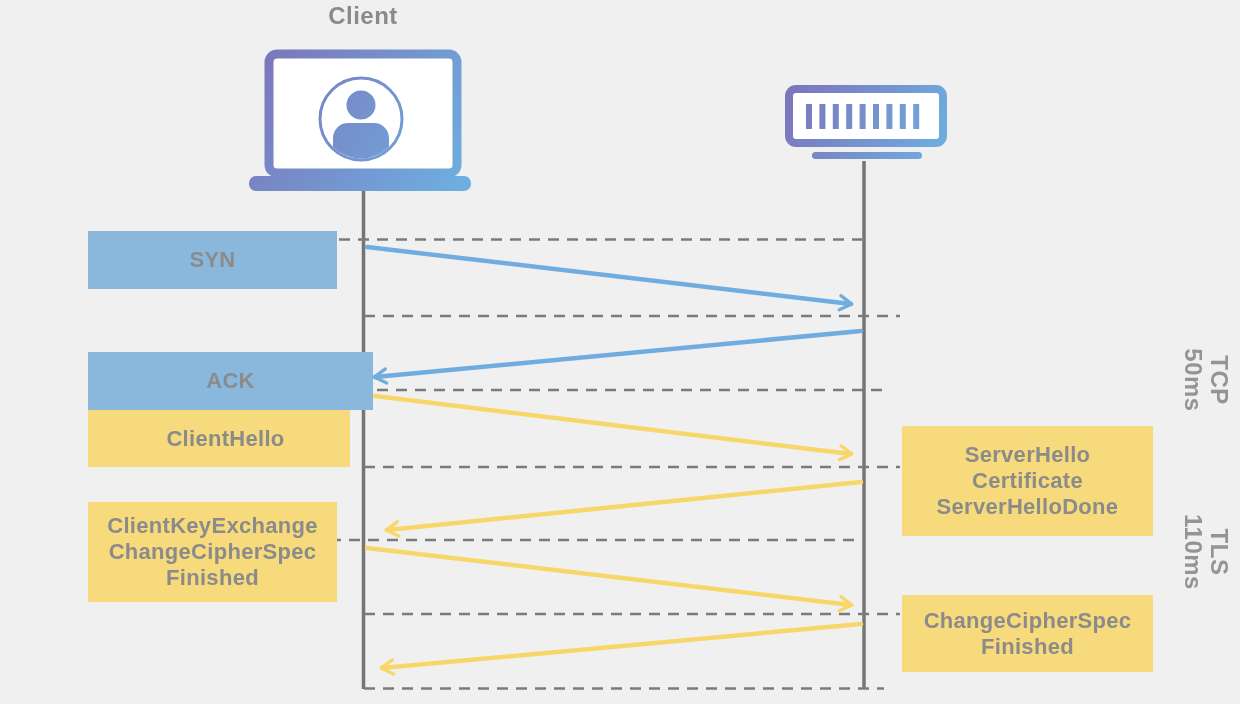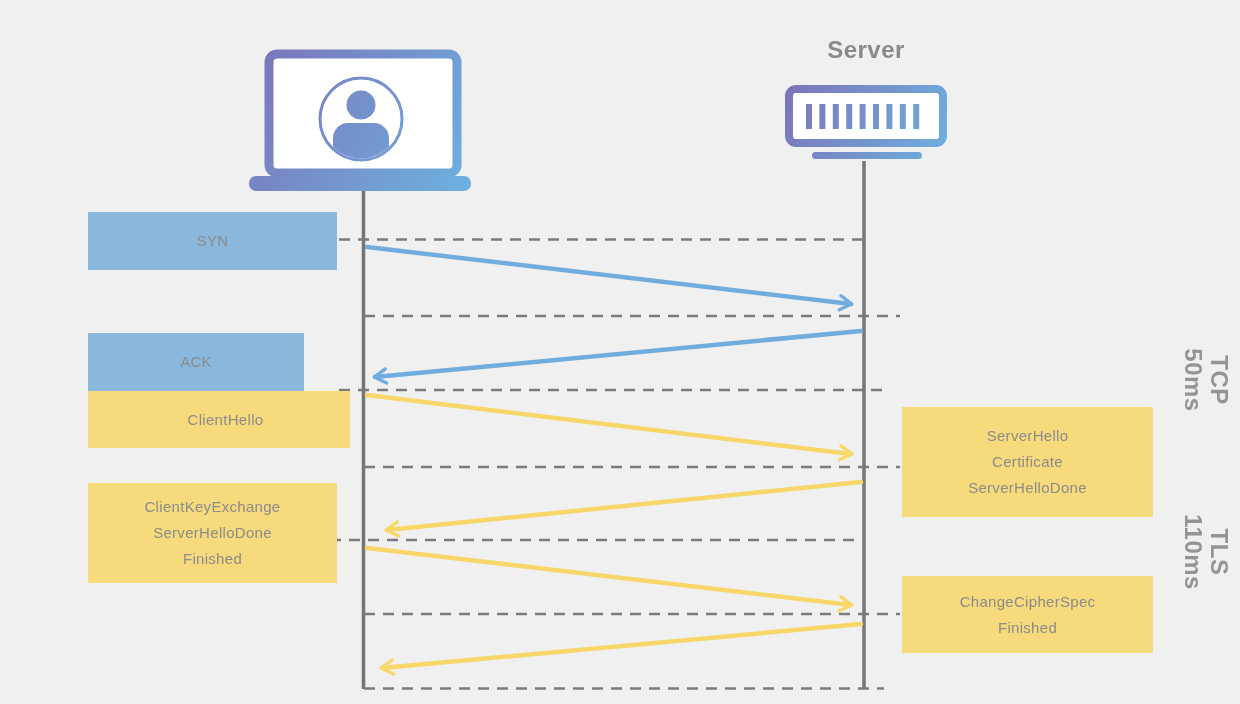--- a/index.html
+++ b/index.html
@@ -24,33 +24,34 @@
   }
   #client-label { left:263px; top:2px; }
   #server-label { left:766px; top:36px; }
 
   .msg {
     position:absolute;
     display:flex;
     align-items:center;
     justify-content:center;
     text-align:center;
-    font-weight:normal;
+    font-weight:bold;
     color:#8b8b8b;
-    font-size:15px;
+    font-size:22px;
     line-height:26px;
     white-space:pre-line;
     letter-spacing:0.3px;
+    margin-top:19px;
   }
   .msg.tcp { background:#89b8dc; }
   .msg.tls { background:#f7da7b; }
 
   #msg-syn        { left:88px;  top:212px; width:249px; height:58px; }
   #msg-syn-ack    { left:902px; top:289px; width:251px; height:58px; }
-  #msg-ack        { left:88px;  top:333px; width:216px; height:58px; }
+  #msg-ack        { left:88px;  top:333px; width:285px; height:58px; }
   #msg-client-hello { left:88px; top:391px; width:249px; height:57px;padding-left:13px; }
   #msg-server-hello { left:902px; top:407px; width:251px; height:110px; }
   #msg-client-key   { left:88px;  top:483px; width:249px; height:100px; }
   #msg-change-cipher{ left:902px; top:576px; width:251px; height:77px; }
 
   .phase-label {
     position:absolute;
     width:120px;
     text-align:center;
     transform:rotate(90deg);
@@ -132,30 +133,30 @@
         <rect x="859.6" y="104" width="6" height="25"></rect>
         <rect x="873" y="104" width="6" height="25"></rect>
         <rect x="886.4" y="104" width="6" height="25"></rect>
         <rect x="899.8" y="104" width="6" height="25"></rect>
         <rect x="913.2" y="104" width="6" height="25"></rect>
       </g>
       <rect x="812" y="152" width="110" height="7" rx="3.5" fill="url(#gradB)"></rect>
     </g>
   </svg>
 
-  <div class="actor-label" id="server-label">Server</div>
+  <div class="actor-label" id="client-label">Client</div>
 
   <div class="msg tcp" id="msg-syn">SYN</div>
   <div class="msg tcp" id="msg-ack">ACK</div>
   <div class="msg tls" id="msg-client-hello">ClientHello</div>
   <div class="msg tls" id="msg-server-hello">ServerHello
 Certificate
 ServerHelloDone</div>
   <div class="msg tls" id="msg-client-key">ClientKeyExchange
-ServerHelloDone
+ChangeCipherSpec
 Finished</div>
   <div class="msg tls" id="msg-change-cipher">ChangeCipherSpec
 Finished</div>
 
   <div class="phase-label" id="phase-tcp">
     <span>TCP</span>
     <span>50ms</span>
   </div>
   <div class="phase-label" id="phase-tls">
     <span>TLS</span>

